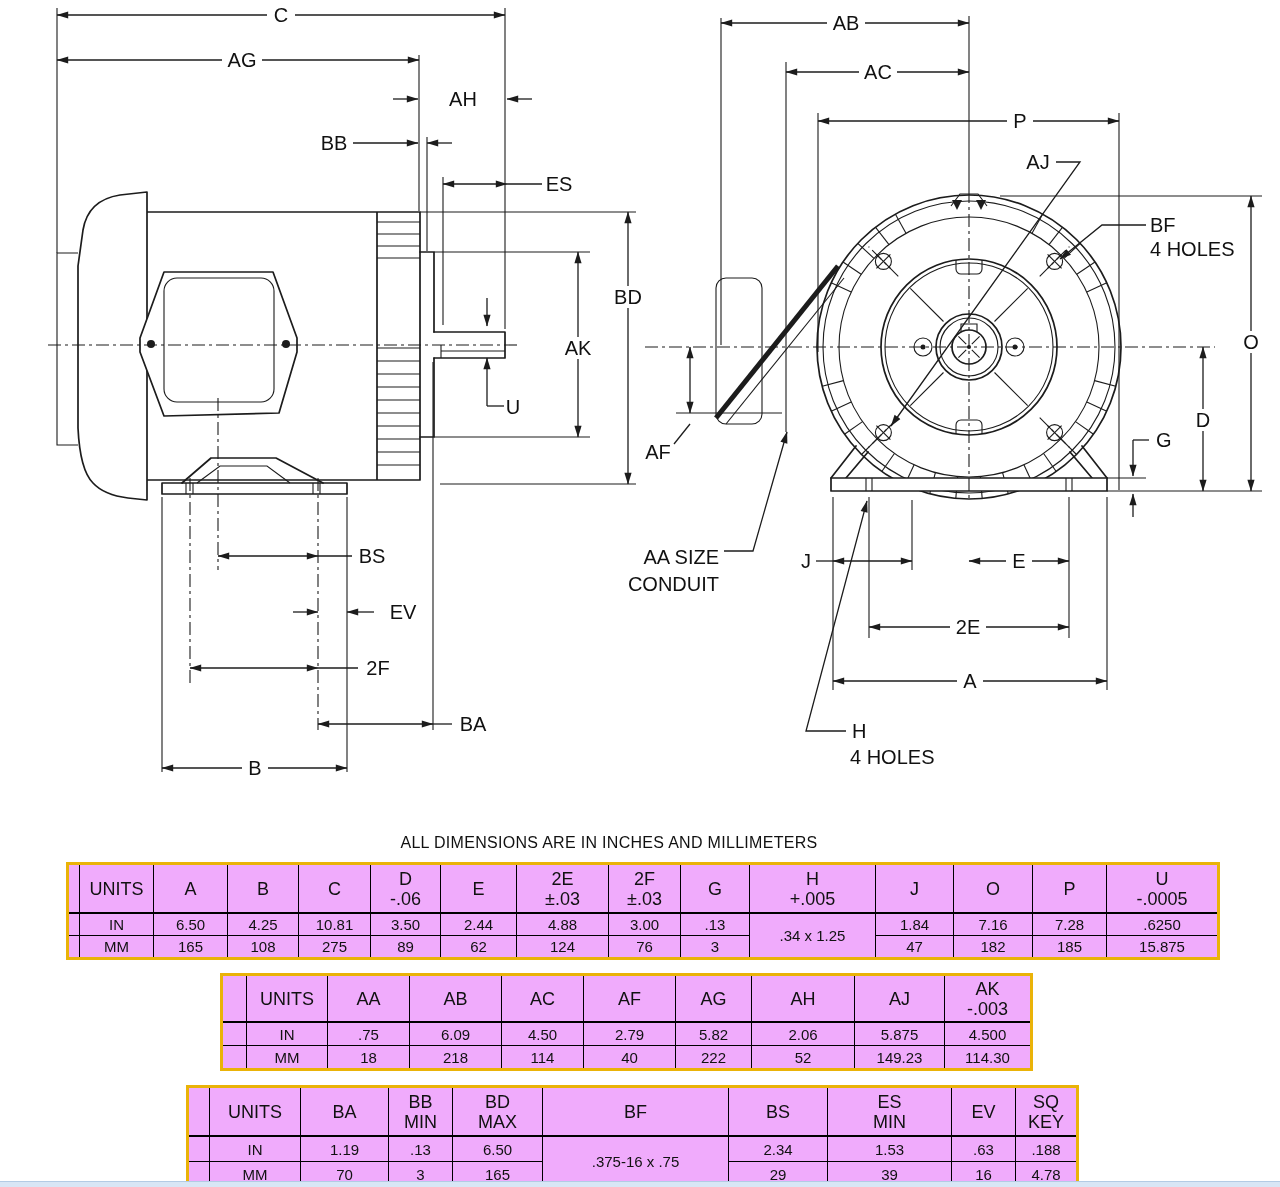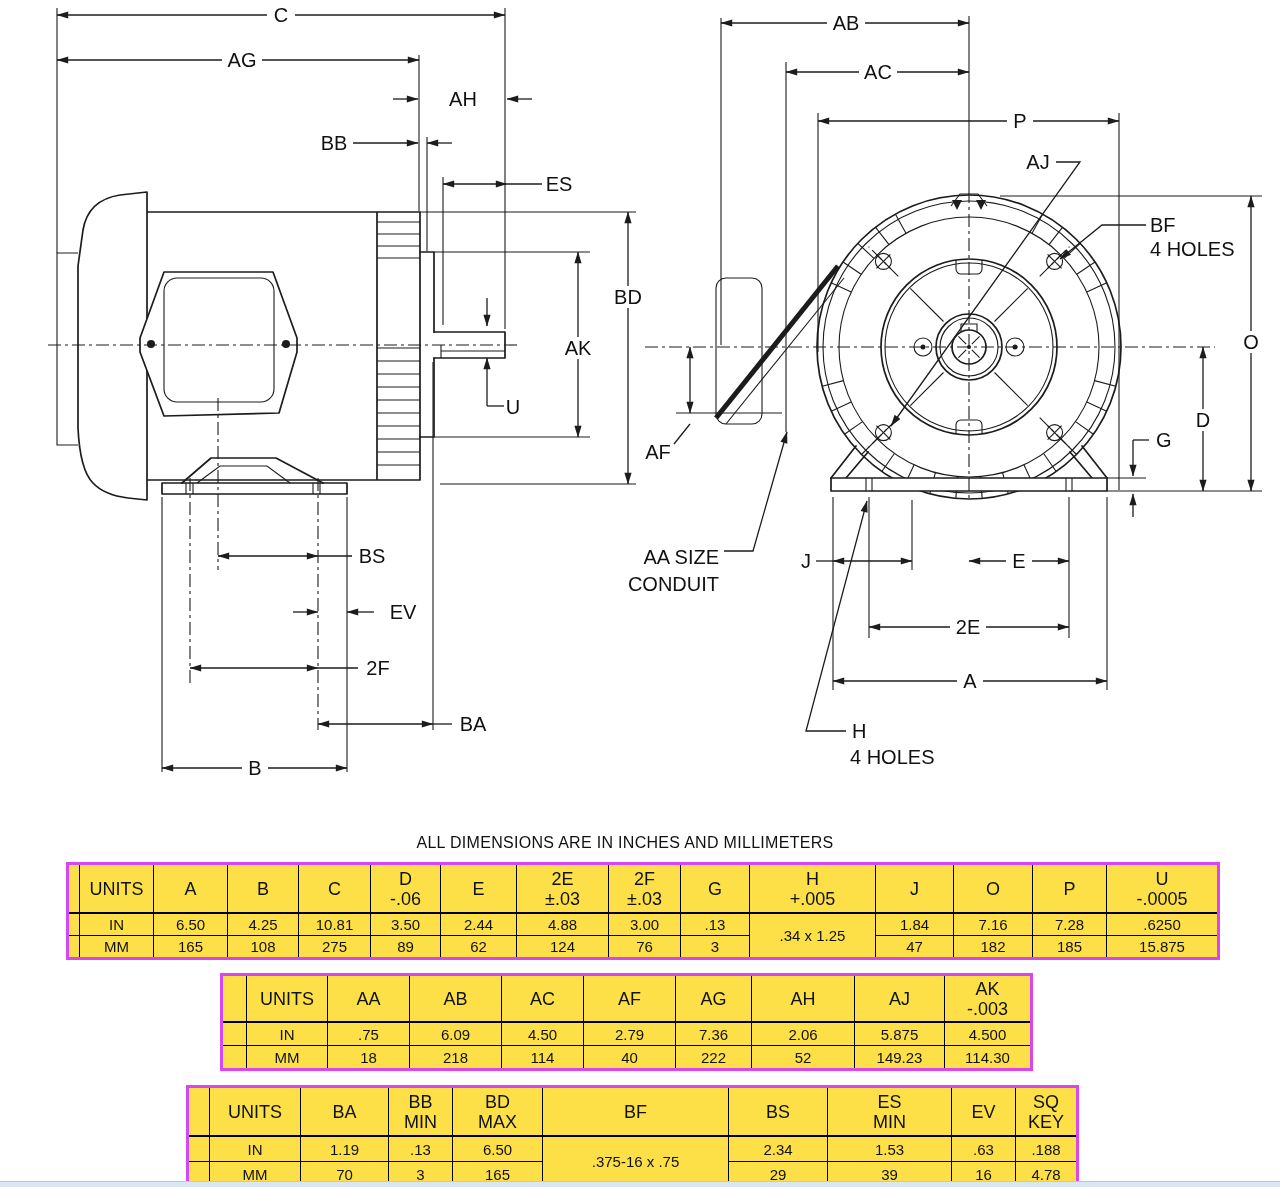--- a/index.html
+++ b/index.html
@@ -8,22 +8,22 @@
   .o{stroke:#1c1c1c;stroke-width:1.7;fill:none;stroke-linejoin:round;stroke-linecap:round}
   .ow{stroke:#1c1c1c;stroke-width:1.7;fill:#fff;stroke-linejoin:round}
   .t{stroke:#1c1c1c;stroke-width:1.1;fill:none}
   .d{stroke:#1c1c1c;stroke-width:1.3;fill:none}
   .thick{stroke:#1c1c1c;stroke-width:5;fill:none}
   .cl{stroke:#1c1c1c;stroke-width:1.1;fill:none;stroke-dasharray:13 4 3 4}
   .fillb{fill:#1c1c1c;stroke:none}
   .lbl{font-size:20px;fill:#111;dominant-baseline:central}
   .mid{text-anchor:middle}
   .bg{fill:#fff}
-  .note{position:absolute;left:16px;top:836;width:1218px;text-align:center;font-size:16px;letter-spacing:.3px}
-  table.dimtable{border-collapse:collapse;table-layout:fixed;position:absolute;background:#fde047;border:3px solid #d946ef}
+  .note{position:absolute;left:0;top:836;width:1218px;text-align:center;font-size:16px;letter-spacing:.3px}
+  table.dimtable{border-collapse:collapse;table-layout:fixed;position:absolute;background:#f0abfc;border:3px solid #eab308}
   .dimtable th,.dimtable td{border:1.5px solid #000;padding:0;text-align:center;vertical-align:middle;font-weight:400;overflow:hidden}
   .dimtable thead th{font-size:18px;line-height:20px}
   .dimtable td{font-size:15px}
   #t1 thead th{height:47px} #t1 td{height:21px}
   #t2 thead th{height:45px} #t2 td{height:22px}
   #t3 thead th{height:47px} #t3 td{height:24px}
   .dimtable thead th{border-bottom:2px solid #000}
   .strip{position:absolute;left:0;top:1181px;width:1280px;height:6px;background:#d8e6f5;border-top:1px solid #b3cbe4}
 </style>
 </head>
@@ -406,21 +406,21 @@
     </tr>
   </thead>
   <tbody>
     <tr>
       <td></td>
       <td>IN</td>
       <td>.75</td>
       <td>6.09</td>
       <td>4.50</td>
       <td>2.79</td>
-      <td>7.36</td>
+      <td>5.82</td>
       <td>2.06</td>
       <td>5.875</td>
       <td>4.500</td>
     </tr>
     <tr>
       <td></td>
       <td>MM</td>
       <td>18</td>
       <td>218</td>
       <td>114</td>

